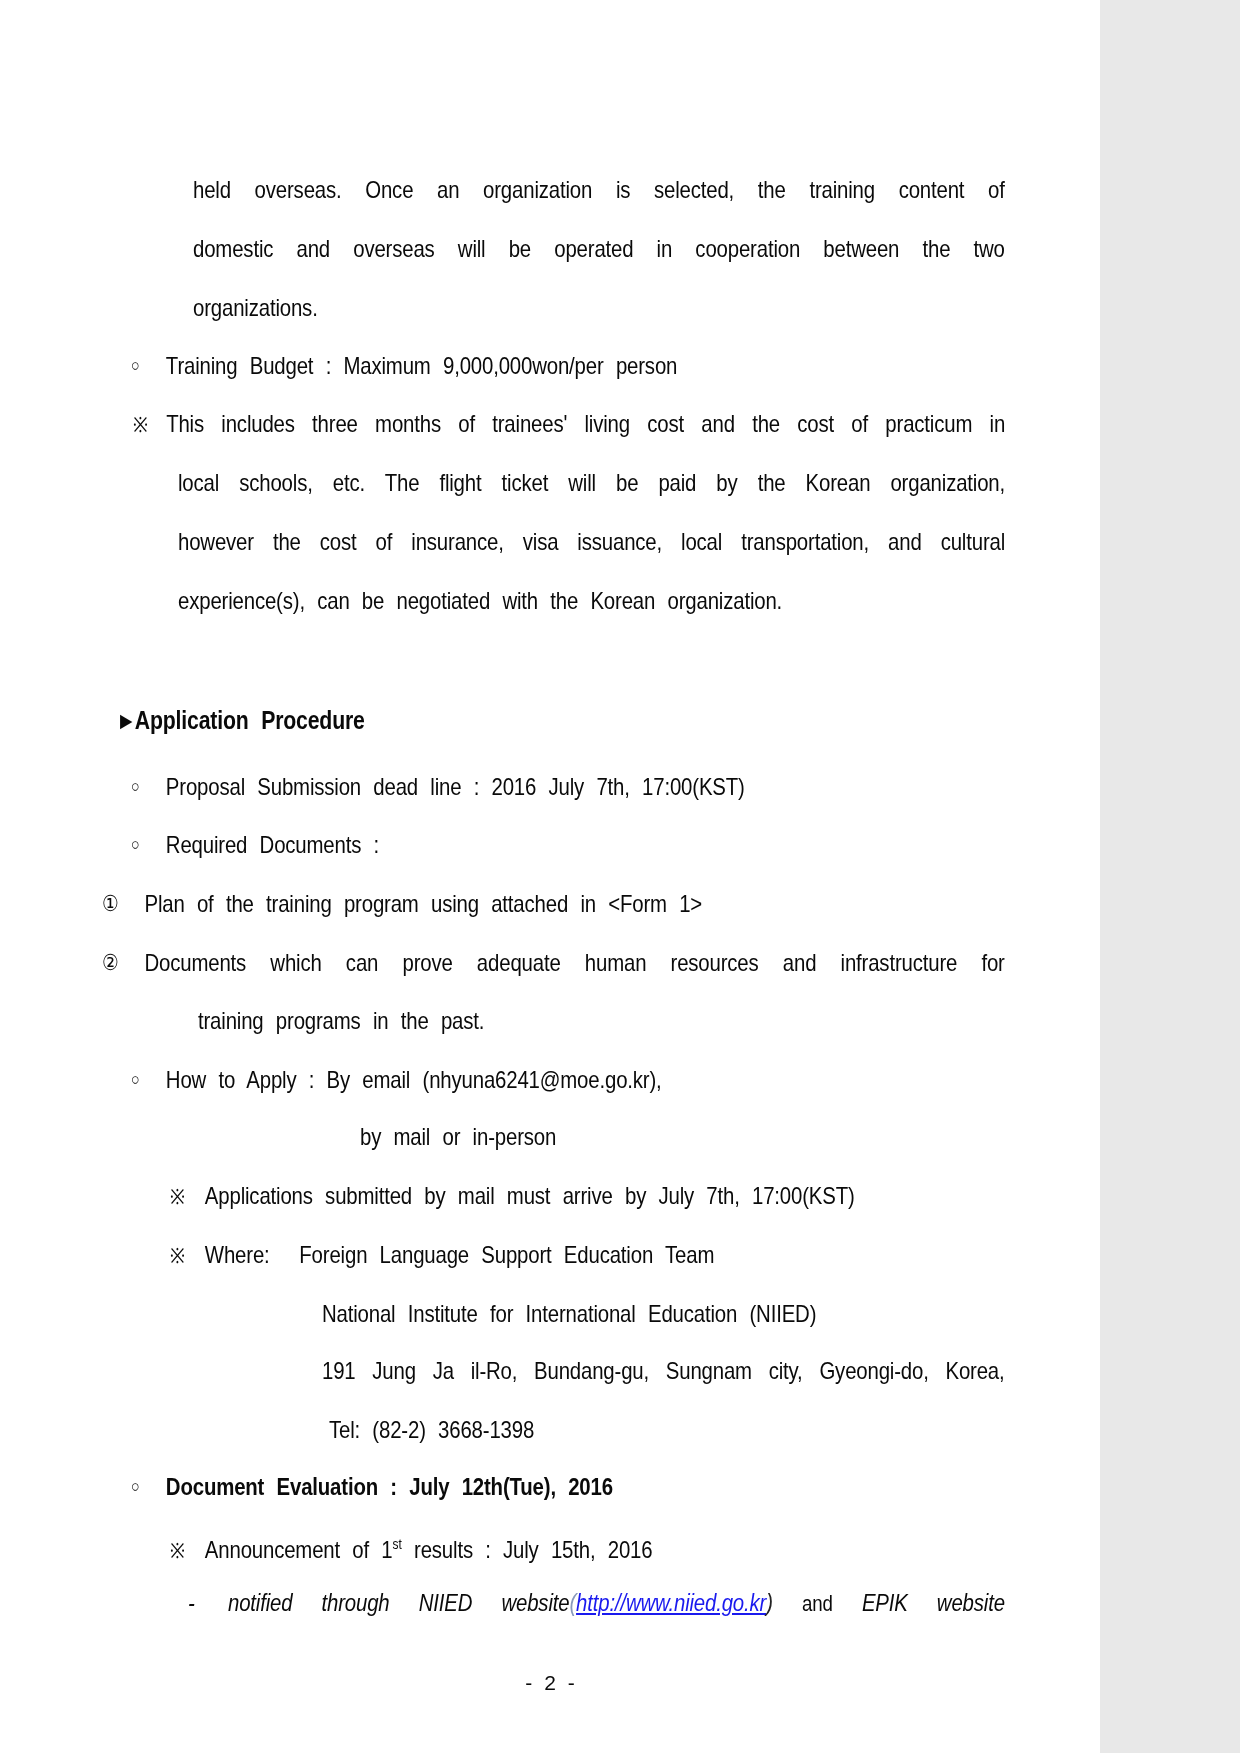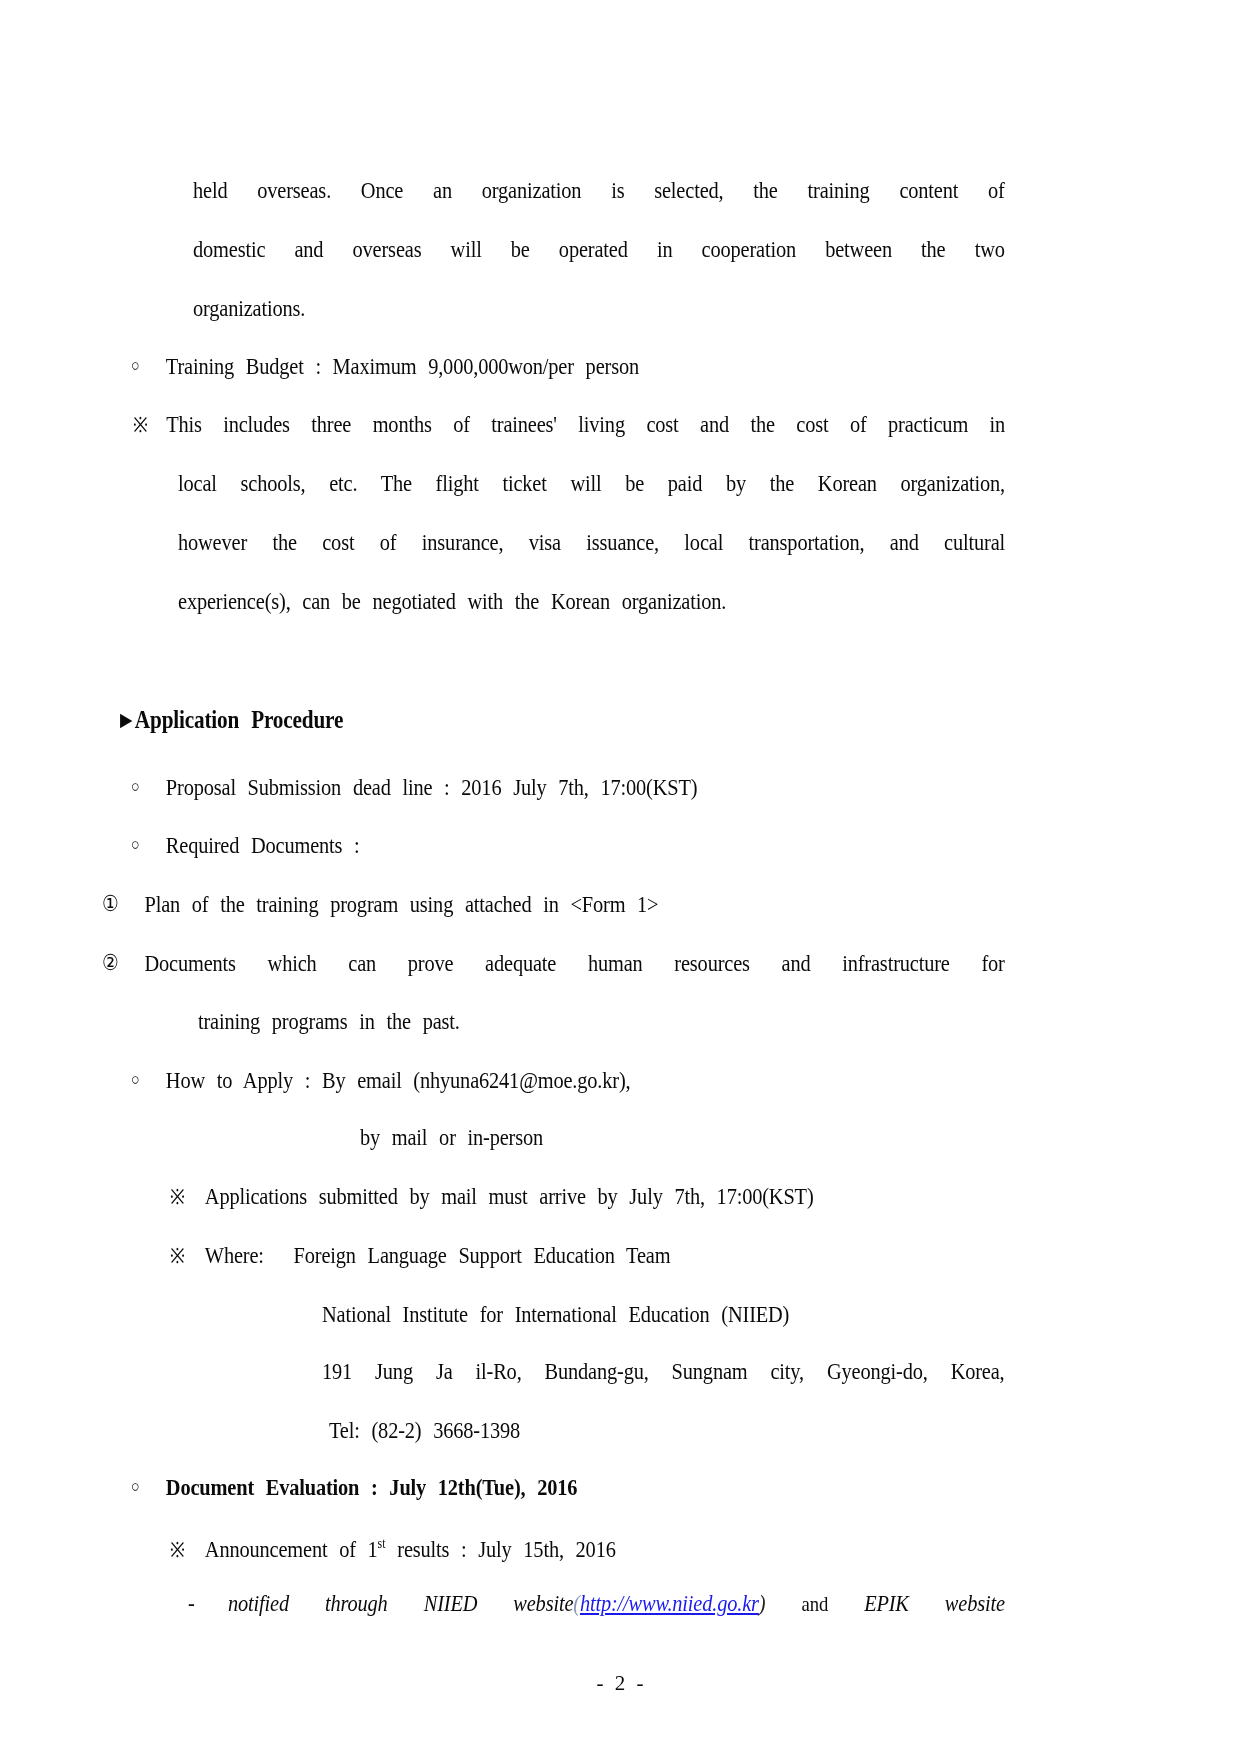--- a/index.html
+++ b/index.html
@@ -1,22 +1,22 @@
 <!DOCTYPE html>
 <html><head>
 <meta charset="utf-8">
 <style>
   html, body { margin: 0; padding: 0; background: #e8e8e8; }
   .page {
     position: relative;
-    width: 1240px;
+    width: 1100px;
     height: 1753px;
     background: #ffffff;
     overflow: hidden;
-    font-family: Liberation Serif, serif;
+    font-family: Liberation Sans, sans-serif;
     color: #0a0a0a;
   }
   .ln {
     position: absolute;
     font-size: 24px;
     line-height: 40px;
     height: 40px;
     white-space: nowrap;
     word-spacing: 8px;
     letter-spacing: -0.2px;

